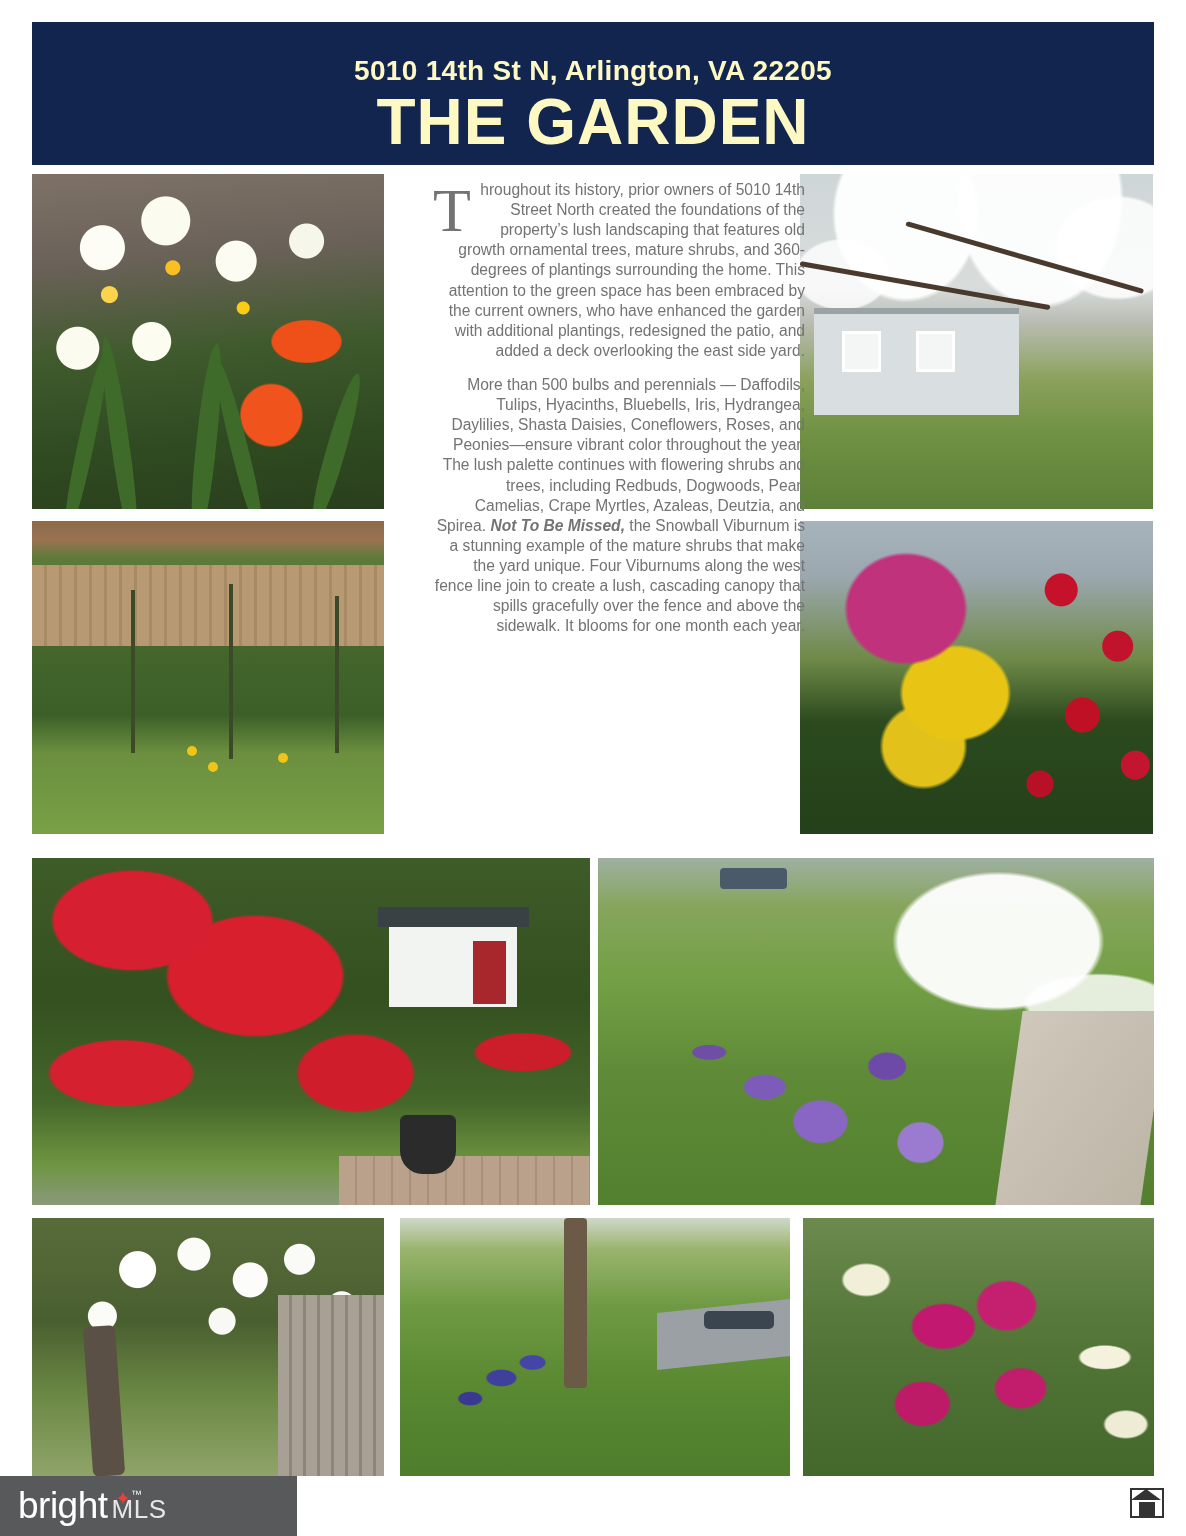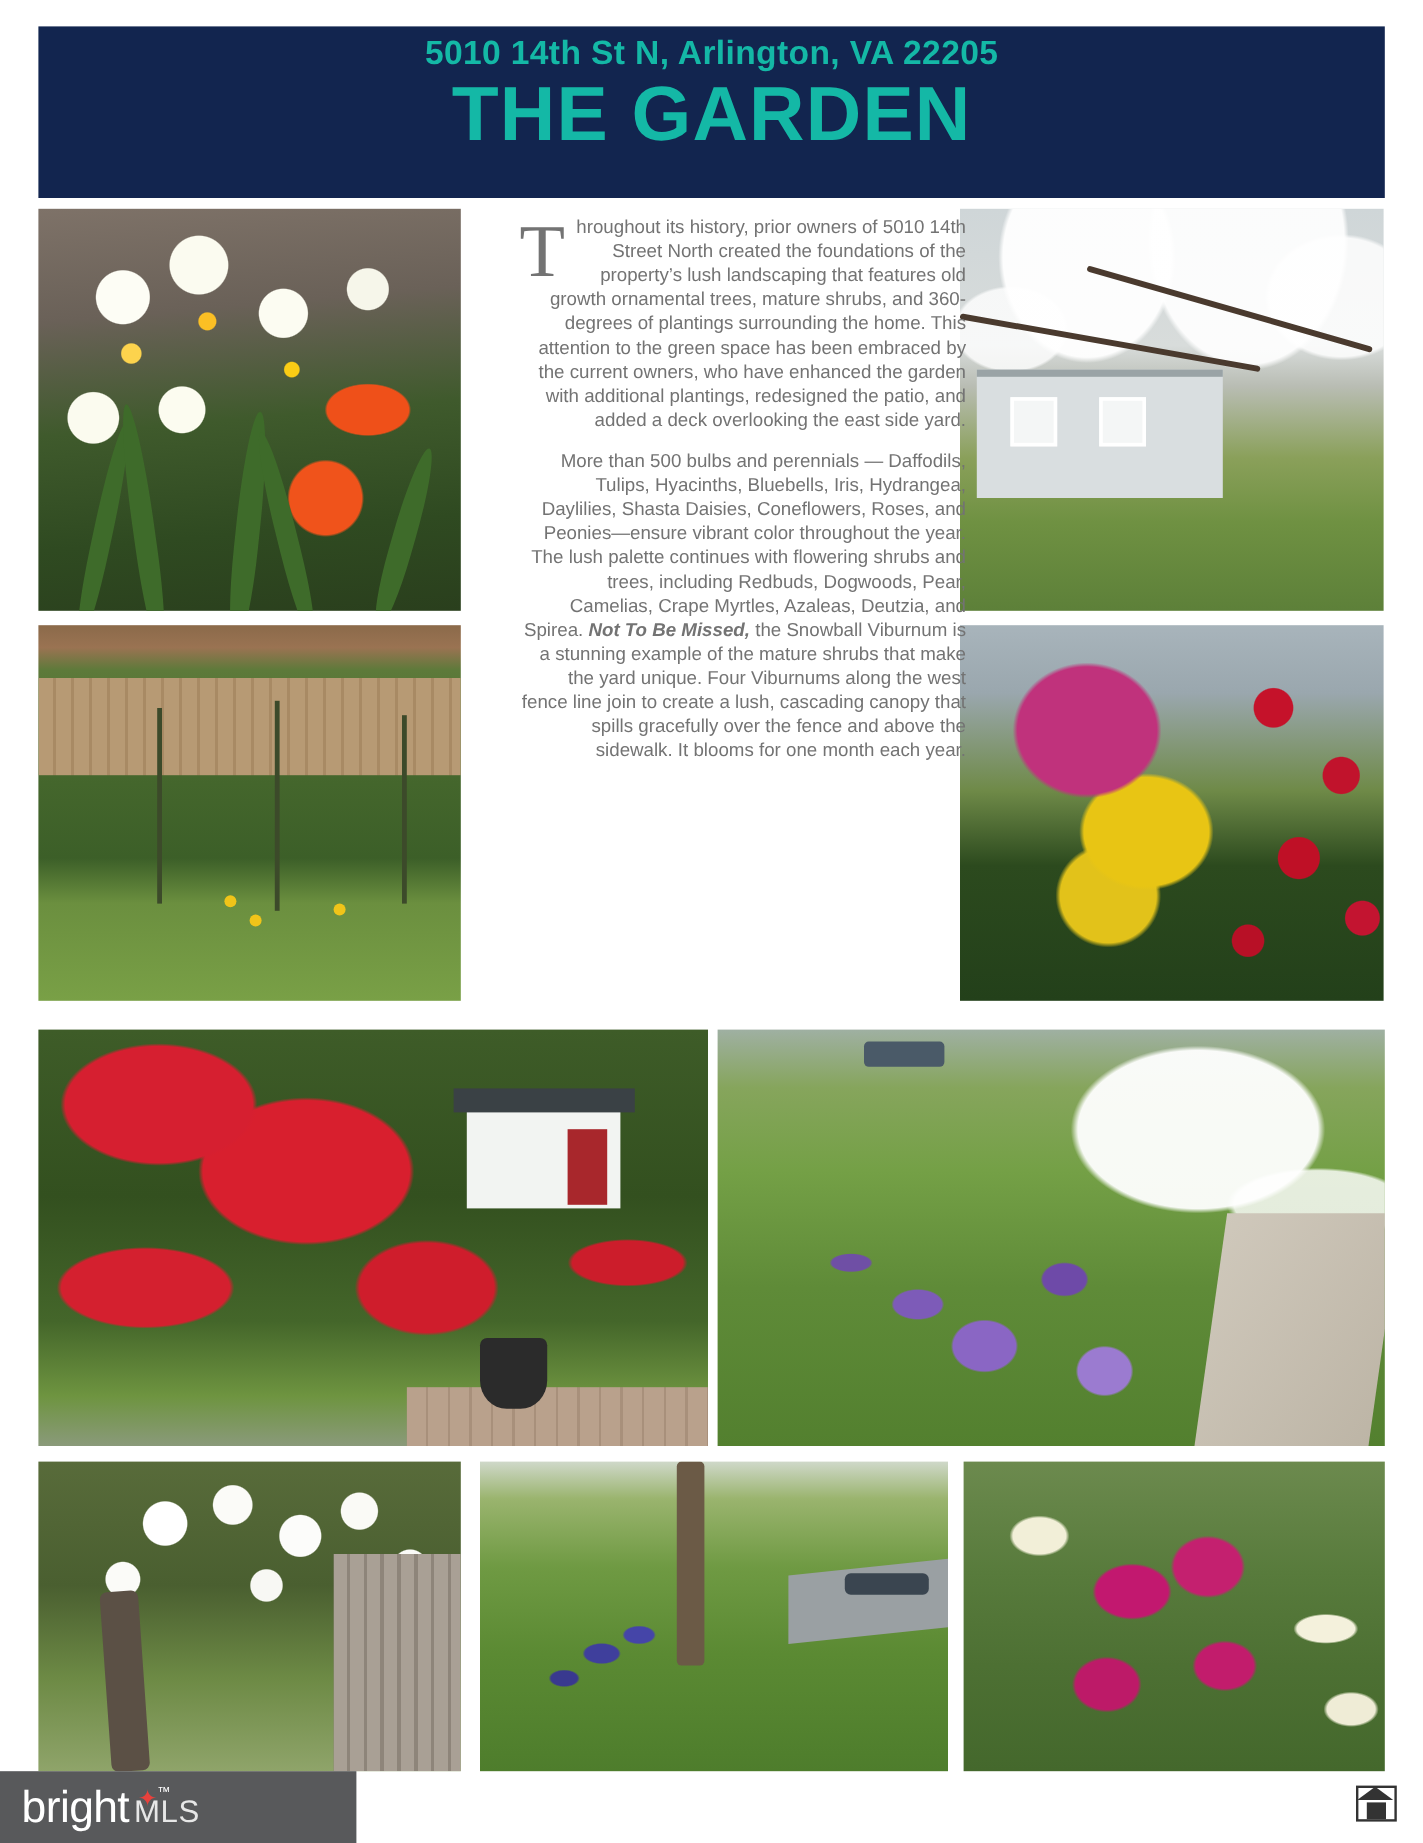--- a/index.html
+++ b/index.html
@@ -15,23 +15,23 @@
     background: #ffffff;
     overflow: hidden;
   }
 
   
   .header {
     position: absolute;
     left: 32px; top: 22px;
     width: 1122px; height: 143px;
     background: #12254f;
-    color: #14b8a6;
+    color: #fef9c3;
     text-align: center;
-    padding-top: 7px;
+    padding-top: 34px;
   }
   .header-address {
     font-size: 28px;
     font-weight: bold;
     letter-spacing: 0.3px;
     line-height: 1.1;
   }
   .header-title {
     font-size: 64px;
     font-weight: bold;

